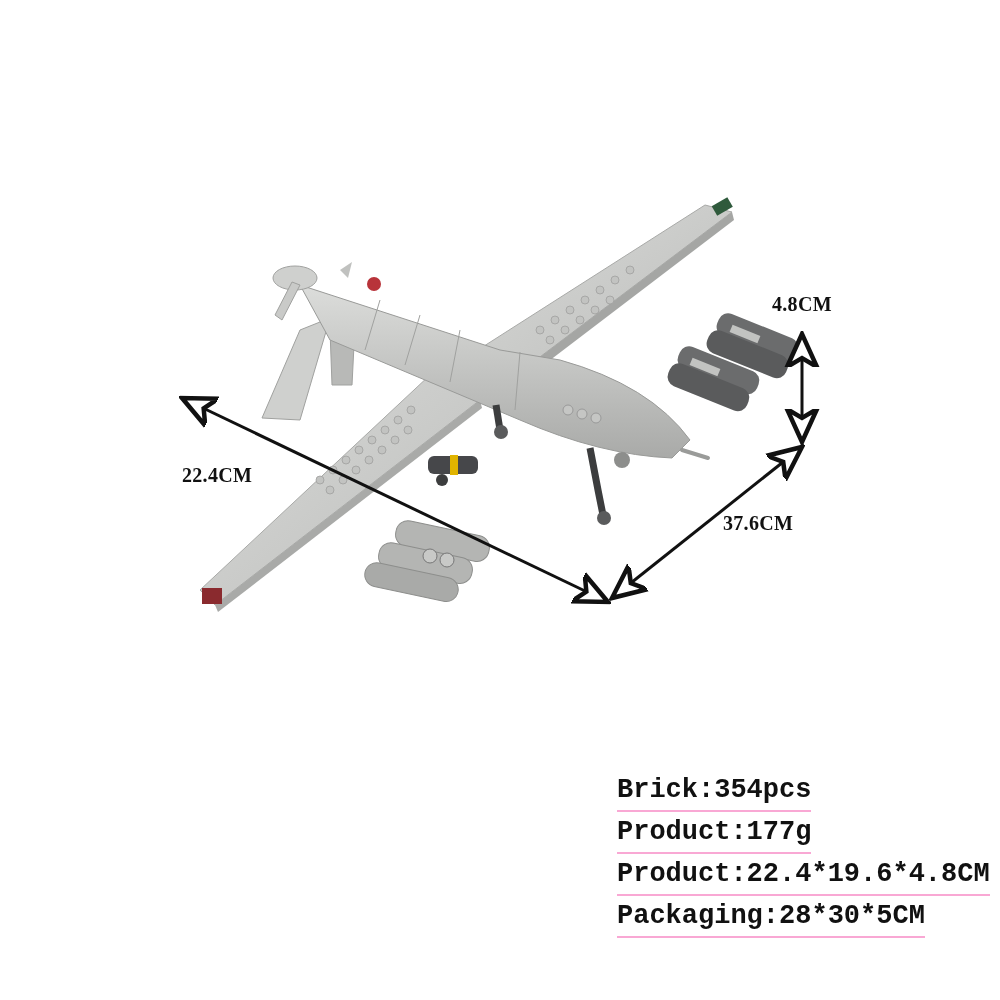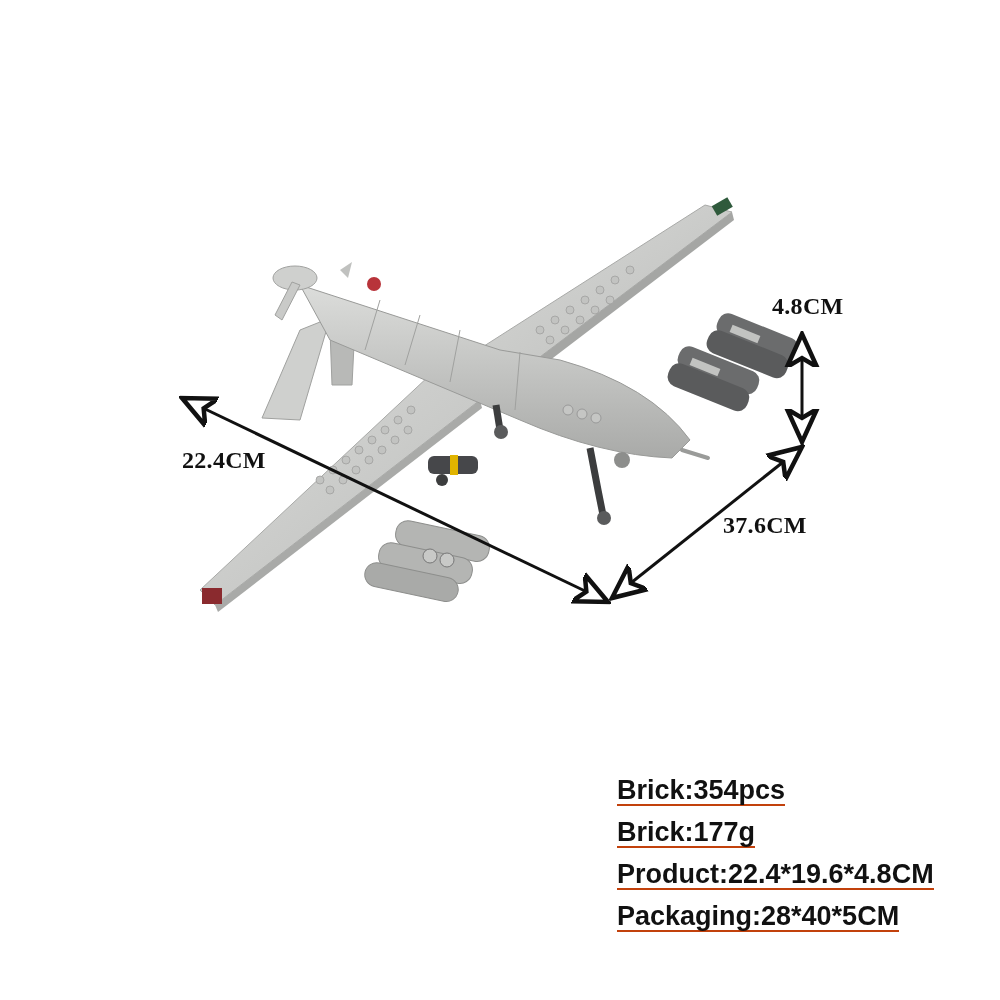--- a/index.html
+++ b/index.html
@@ -1,24 +1,24 @@
 <!DOCTYPE html>
 <html><head>
   <meta charset="utf-8">
   <style>
     html, body { margin: 0; padding: 0; background: #ffffff; }
     body { width: 1000px; height: 1000px; position: relative; overflow: hidden;
            font-family: "DejaVu Serif", "Liberation Serif", serif; }
     .canvas { position: absolute; left: 0; top: 0; width: 1000px; height: 1000px; }
     .dim-label { position: absolute; font-family: "Liberation Serif", "DejaVu Serif", serif;
-                 font-weight: bold; font-size: 24px; color: #111; letter-spacing: 0.3px; white-space: nowrap; }
+                 font-weight: bold; font-size: 20px; color: #111; letter-spacing: 0.3px; white-space: nowrap; }
     .specs { position: absolute; left: 617px; top: 776px; }
-    .spec-line { font-family: Liberation Sans, sans-serif; font-weight: bold;
+    .spec-line { font-family: Liberation Mono, monospace; font-weight: bold;
                  font-size: 27px; color: #111; line-height: 28px; margin-bottom: 14px;
-                 display: inline-block; border-bottom: 2px solid #c2410c; padding-bottom: 0; white-space: nowrap; }
+                 display: inline-block; border-bottom: 2px solid #f9a8d4; padding-bottom: 6px; white-space: nowrap; }
     .spec-row { display: block; height: 42px; }
   </style>
 </head>
 <body>
 
 <div class="canvas">
   <svg width="1000" height="1000" viewBox="0 0 1000 1000">
     <defs>
       <linearGradient id="bodyG" x1="0" y1="0" x2="0" y2="1">
         <stop offset="0" stop-color="#dcdddb"></stop>
@@ -131,23 +131,23 @@
       <circle cx="447" cy="560" r="7" fill="#c8c9c7" stroke="#777"></circle>
     </g>
 
     <g>
       <line x1="182" y1="398" x2="608" y2="602" stroke="#111" stroke-width="3" marker-start="url(#arrowOpen)" marker-end="url(#arrowOpen)"></line>
       <line x1="612" y1="598" x2="802" y2="447" stroke="#111" stroke-width="3" marker-start="url(#arrowOpen)" marker-end="url(#arrowOpen)"></line>
       <line x1="802" y1="334" x2="802" y2="442" stroke="#111" stroke-width="3" marker-start="url(#arrowOpen)" marker-end="url(#arrowOpen)"></line>
     </g>
   </svg>
 
-  <div class="dim-label" style="left:182px; top:447px;">22.4CM</div>
+  <div class="dim-label" style="left:182px; top:464px;">22.4CM</div>
   <div class="dim-label" style="left:723px; top:512px;">37.6CM</div>
   <div class="dim-label" style="left:772px; top:293px;">4.8CM</div>
 
   <div class="specs">
     <div class="spec-row"><span class="spec-line">Brick:354pcs</span></div>
-    <div class="spec-row"><span class="spec-line">Brick:177g</span></div>
+    <div class="spec-row"><span class="spec-line">Product:177g</span></div>
     <div class="spec-row"><span class="spec-line">Product:22.4*19.6*4.8CM</span></div>
-    <div class="spec-row"><span class="spec-line">Packaging:28*40*5CM</span></div>
+    <div class="spec-row"><span class="spec-line">Packaging:28*30*5CM</span></div>
   </div>
 </div>
 
 </body></html>

